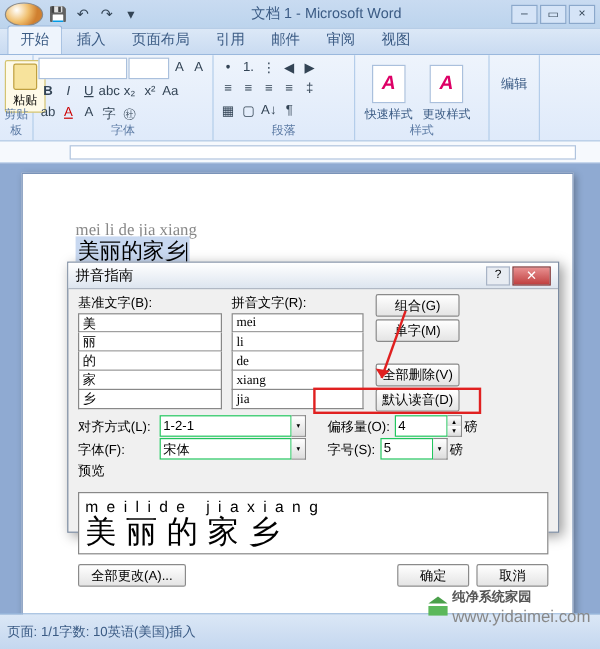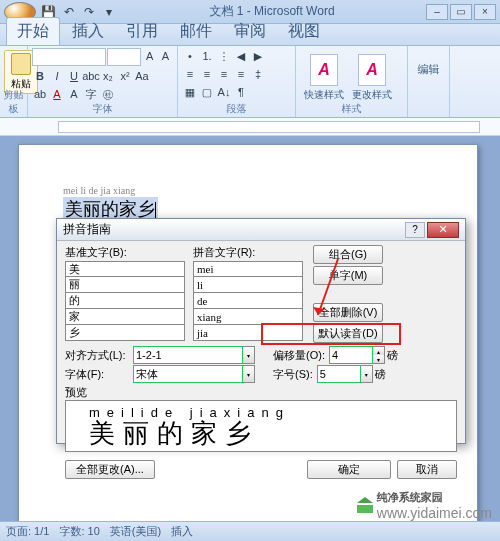--- a/index.html
+++ b/index.html
@@ -7,21 +7,21 @@
   
   .title-bar { height: 24px; background: linear-gradient(#c9dbf1, #bcd4ed); display: flex; align-items: center; padding: 0 4px; border-bottom: 1px solid #9ab8dd; }
   .office-btn { width: 32px; height: 20px; background: radial-gradient(circle at 30% 30%, #fff, #f0c070 40%, #d08030 70%); border-radius: 50%; border: 1px solid #888; margin-right: 4px; }
   .qat { display: flex; gap: 2px; }
   .qat-btn { width: 18px; height: 18px; display: flex; align-items: center; justify-content: center; font-size: 12px; color: #345; }
   .title-text { flex: 1; text-align: center; color: #3b5b84; font-size: 12px; }
   .win-btns { display: flex; gap: 2px; }
   .win-btn { width: 22px; height: 16px; background: #d5e4f7; border: 1px solid #8ba8cb; font-size: 10px; display: flex; align-items: center; justify-content: center; color: #345; }
   
   .ribbon-tabs { height: 22px; background: linear-gradient(#dce8f7, #c9dbf1); display: flex; align-items: flex-end; padding-left: 6px; gap: 2px; border-bottom: 1px solid #9ab8dd; }
-  .tab { padding: 3px 10px; font-size: 16px; color: #3b5b84; cursor: pointer; }
+  .tab { padding: 3px 10px; font-size: 12px; color: #3b5b84; cursor: pointer; }
   .tab.active { background: #eef4fc; border: 1px solid #9ab8dd; border-bottom: none; border-radius: 3px 3px 0 0; }
   
   .ribbon { height: 72px; background: linear-gradient(#eef4fc, #dfeafa); display: flex; border-bottom: 1px solid #9ab8dd; }
   .rgroup { border-right: 1px solid #b4cdea; padding: 2px 4px; display: flex; flex-direction: column; position: relative; }
   .rgroup-label { position: absolute; bottom: 1px; left: 0; right: 0; text-align: center; font-size: 10px; color: #5b7aa4; }
   .clipboard-g { width: 28px; }
   .paste-btn { width: 34px; height: 44px; background: #fefae8; border: 1px solid #d4c370; border-radius: 2px; margin: 2px auto 0; display: flex; flex-direction: column; align-items: center; justify-content: center; font-size: 10px; }
   .paste-icon { width: 20px; height: 22px; background: #f7e39c; border: 1px solid #bfa040; border-radius: 2px; margin-bottom: 2px; }
   .font-g { width: 150px; }
   .font-row { display: flex; gap: 1px; margin-bottom: 2px; }
@@ -32,21 +32,21 @@
   .style-btns { display: flex; gap: 8px; padding: 6px 4px; }
   .style-item { display: flex; flex-direction: column; align-items: center; font-size: 10px; color: #3b5b84; }
   .style-icon { width: 28px; height: 32px; border: 1px solid #aac0dd; background: #fff; margin-bottom: 2px; display: flex; align-items: center; justify-content: center; color: #d06; font-size: 16px; font-style: italic; font-weight: bold; }
   .edit-g { width: 42px; }
   
   .ruler { height: 18px; background: #f6f9fd; border-bottom: 1px solid #c5d6ec; position: relative; }
   .ruler-inner { position: absolute; left: 58px; right: 20px; top: 3px; height: 12px; background: #fff; border: 1px solid #b0c4de; }
   
   .doc-area { position: absolute; top: 136px; bottom: 18px; left: 0; right: 0; background: #8faad2; overflow: hidden; }
   .page { position: absolute; left: 18px; top: 8px; width: 460px; height: 560px; background: #fff; border: 1px solid #7a93b8; box-shadow: 2px 2px 6px rgba(0,0,0,0.3); }
-  .sel-text { position: absolute; left: 44px; top: 40px; font-size: 10px; color: #888; font-family: SimSun; }
+  .sel-text { position: absolute; left: 44px; top: 40px; font-size: 14px; color: #888; font-family: SimSun; }
   .main-text { position: absolute; left: 44px; top: 52px; font-size: 18px; font-family: SimSun; background: #c8d8f0; padding: 0 2px; }
   .cursor-bar { display: inline-block; width: 1px; height: 18px; background: #000; vertical-align: middle; }
   
   .dialog { position: absolute; left: 56px; top: 218px; width: 410px; height: 226px; background: #f0f0f0; border: 1px solid #7a8aa0; box-shadow: 3px 3px 10px rgba(0,0,0,0.4); z-index: 10; }
   .dlg-title { height: 22px; background: linear-gradient(#fff, #dde5ef); border-bottom: 1px solid #b0b8c4; display: flex; align-items: center; padding: 0 6px; font-size: 12px; }
   .dlg-title-text { flex: 1; }
   .dlg-help { width: 20px; height: 16px; background: #e8ecf2; border: 1px solid #a8b4c6; margin-right: 2px; display: flex; align-items: center; justify-content: center; font-size: 10px; }
   .dlg-close { width: 32px; height: 16px; background: linear-gradient(#e89090, #c04040); border: 1px solid #803030; color: #fff; display: flex; align-items: center; justify-content: center; font-size: 11px; }
   .dlg-body { padding: 4px 8px; font-size: 11px; }
   .dlg-row { display: flex; align-items: center; margin-bottom: 1px; }
@@ -56,26 +56,26 @@
   .table-right { width: 110px; margin-left: 8px; }
   .table-btns { margin-left: 10px; display: flex; flex-direction: column; gap: 2px; width: 70px; }
   .dlg-btn { height: 19px; background: linear-gradient(#fff, #e4e4e4); border: 1px solid #8a8a8a; border-radius: 2px; font-size: 11px; display: flex; align-items: center; justify-content: center; cursor: pointer; }
   .cell { height: 16px; border: 1px solid #888; background: #fff; padding: 0 3px; display: flex; align-items: center; font-size: 11px; font-family: SimSun; }
   .cell + .cell { border-top: none; }
   .inline-input { height: 18px; border: 1px solid #22c55e; background: #fff; padding: 0 2px; display: flex; align-items: center; font-size: 11px; }
   .spinner { width: 12px; height: 18px; display: flex; flex-direction: column; border: 1px solid #888; border-left: none; }
   .spin-up, .spin-down { flex: 1; background: linear-gradient(#fff,#ddd); font-size: 6px; display: flex; align-items: center; justify-content: center; }
   .hl-red { position: absolute; border: 2px solid #e02020; pointer-events: none; }
   .arrow-red { position: absolute; pointer-events: none; }
-  .preview-box { margin-top: 0; height: 52px; border: 1px solid #888; background: #fff; padding: 4px 23px; font-family: SimSun; overflow: hidden; }
+  .preview-box { margin-top: 10px; height: 52px; border: 1px solid #888; background: #fff; padding: 4px 5px; font-family: SimSun; overflow: hidden; }
   .preview-pinyin { font-size: 13px; letter-spacing: 7px; color: #000; }
   .preview-hanzi { font-size: 26px; letter-spacing: 8px; color: #000; margin-top: -4px; }
   .dlg-footer { display: flex; gap: 6px; padding: 4px 8px; align-items: center; }
   
-  .status-bar { position: absolute; bottom: 0; left: 0; right: 0; height: 20px; background: linear-gradient(#dbe7f6, #c4d7ef); border-top: 1px solid #9ab8dd; display: flex; align-items: center; padding: 0 6px; font-size: 11px; color: #3b5b84; gap: 10px; }
+  .status-bar { position: absolute; bottom: 0; left: 0; right: 0; height: 30px; background: linear-gradient(#dbe7f6, #c4d7ef); border-top: 1px solid #9ab8dd; display: flex; align-items: center; padding: 0 6px; font-size: 11px; color: #3b5b84; }
   .logo-bottom { position: absolute; right: 8px; bottom: 20px; font-size: 11px; color: #555; z-index: 20; display: flex; align-items: center; gap: 4px; }
   .logo-house { width: 16px; height: 14px; position: relative; }
   .logo-house::before { content:''; position:absolute; left:0; bottom:0; width:16px; height:8px; background:#5bb85b; }
   .logo-house::after { content:''; position:absolute; left:0; top:-2px; width:0; height:0; border-left:8px solid transparent; border-right:8px solid transparent; border-bottom:6px solid #4aa04a; }
 </style>
 </head>
 <body>
 
 <div class="title-bar">
   <div class="office-btn"></div>
@@ -89,20 +89,21 @@
   <div class="win-btns">
     <div class="win-btn">–</div>
     <div class="win-btn">▭</div>
     <div class="win-btn">×</div>
   </div>
 </div>
 
 <div class="ribbon-tabs">
   <div class="tab active">开始</div>
   <div class="tab">插入</div>
+  <div class="tab">页面布局</div>
   <div class="tab">引用</div>
   <div class="tab">邮件</div>
   <div class="tab">审阅</div>
   <div class="tab">视图</div>
 </div>
 
 <div class="ribbon">
   <div class="rgroup clipboard-g">
     <div class="paste-btn">
       <div class="paste-icon"></div>
@@ -265,21 +266,21 @@
 
     <div style="font-size:11px;margin-top:2px">预览</div>
     <div class="preview-box">
       <div class="preview-pinyin">meilide jiaxiang</div>
       <div class="preview-hanzi">美丽的家乡</div>
     </div>
   </div>
   <div class="dlg-footer">
     <div class="dlg-btn" style="width:90px">全部更改(A)...</div>
     <div style="flex:1"></div>
-    <div class="dlg-btn" style="width:84px">确定</div>
+    <div class="dlg-btn" style="width:60px">确定</div>
     <div class="dlg-btn" style="width:60px">取消</div>
   </div>
 
   <div class="hl-red" style="left:204px; top:104px; width:140px; height:22px"></div>
   <svg class="arrow-red" style="left:255px; top:38px; width:30px; height:68px">
     <line x1="26" y1="2" x2="6" y2="58" stroke="#e02020" stroke-width="2"></line>
     <polygon points="6,58 1,50 13,52" fill="#e02020"></polygon>
   </svg>
 </div>
 

